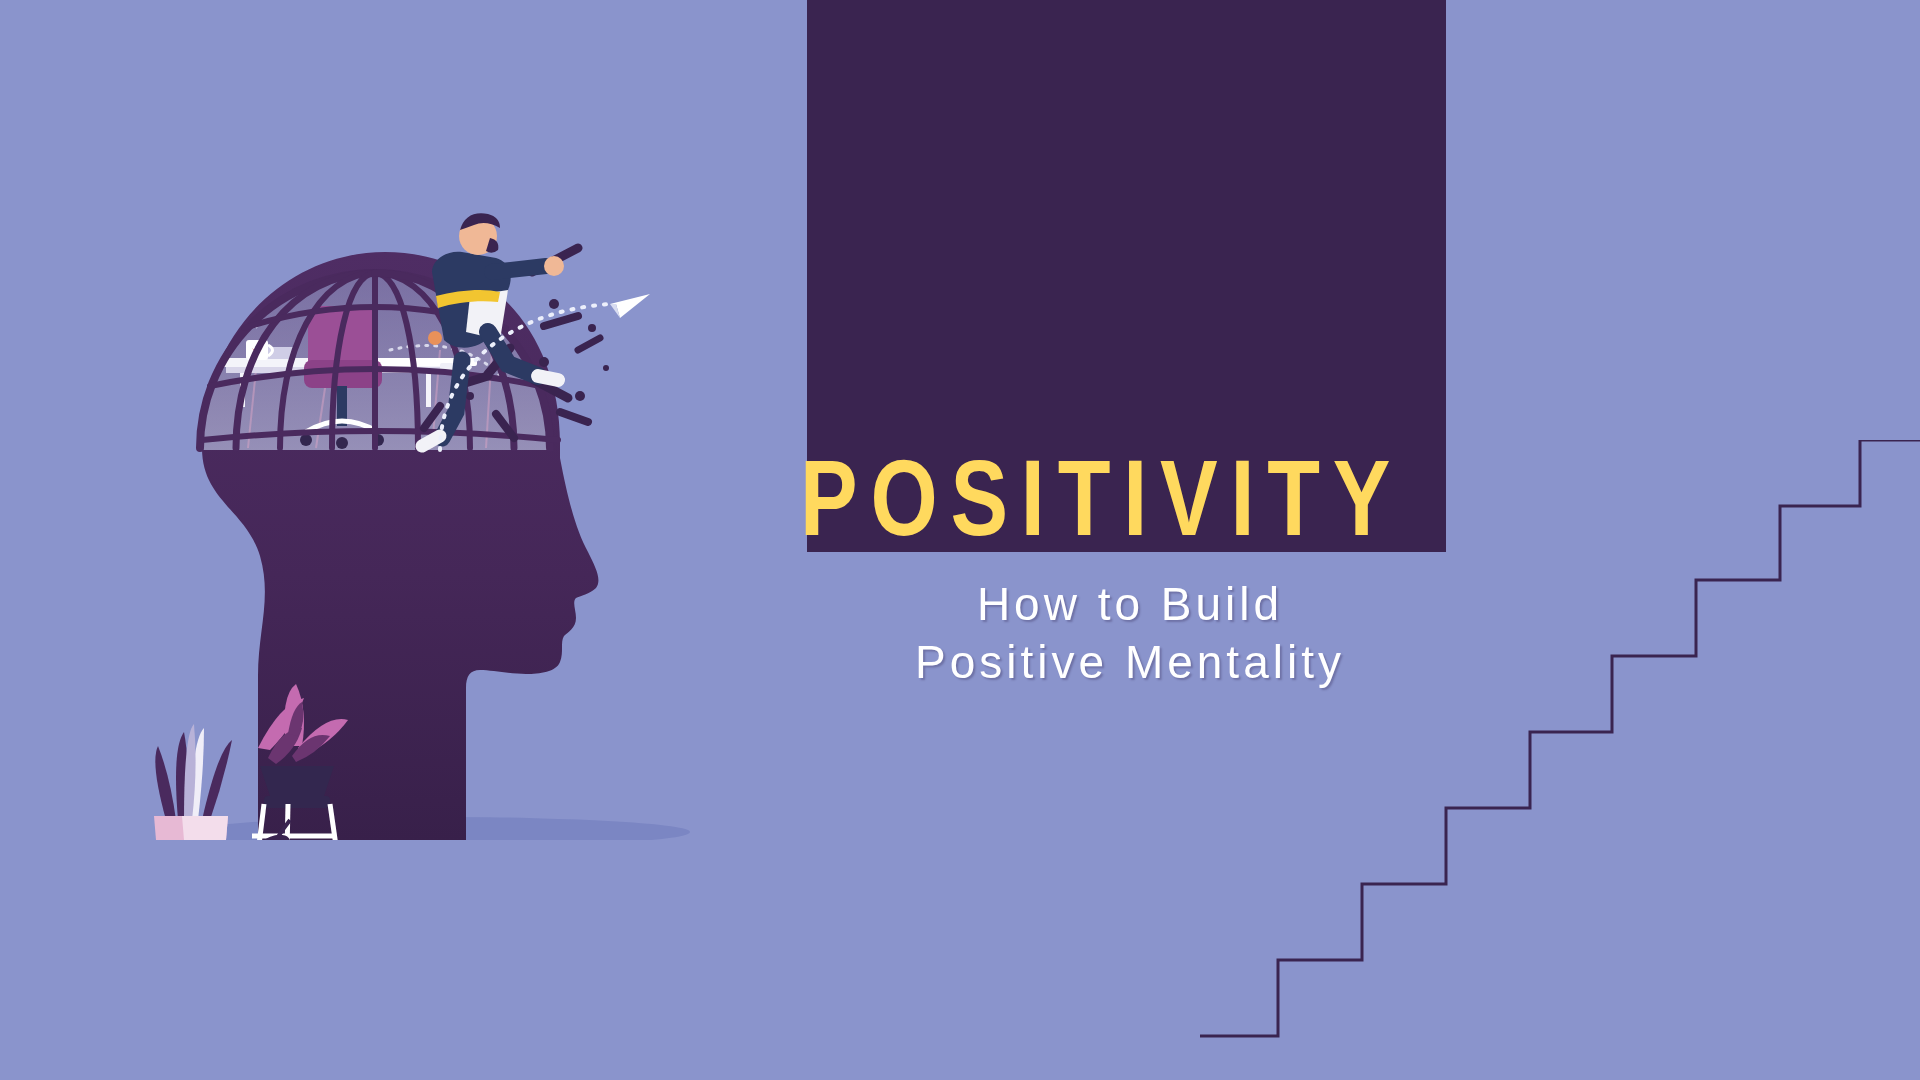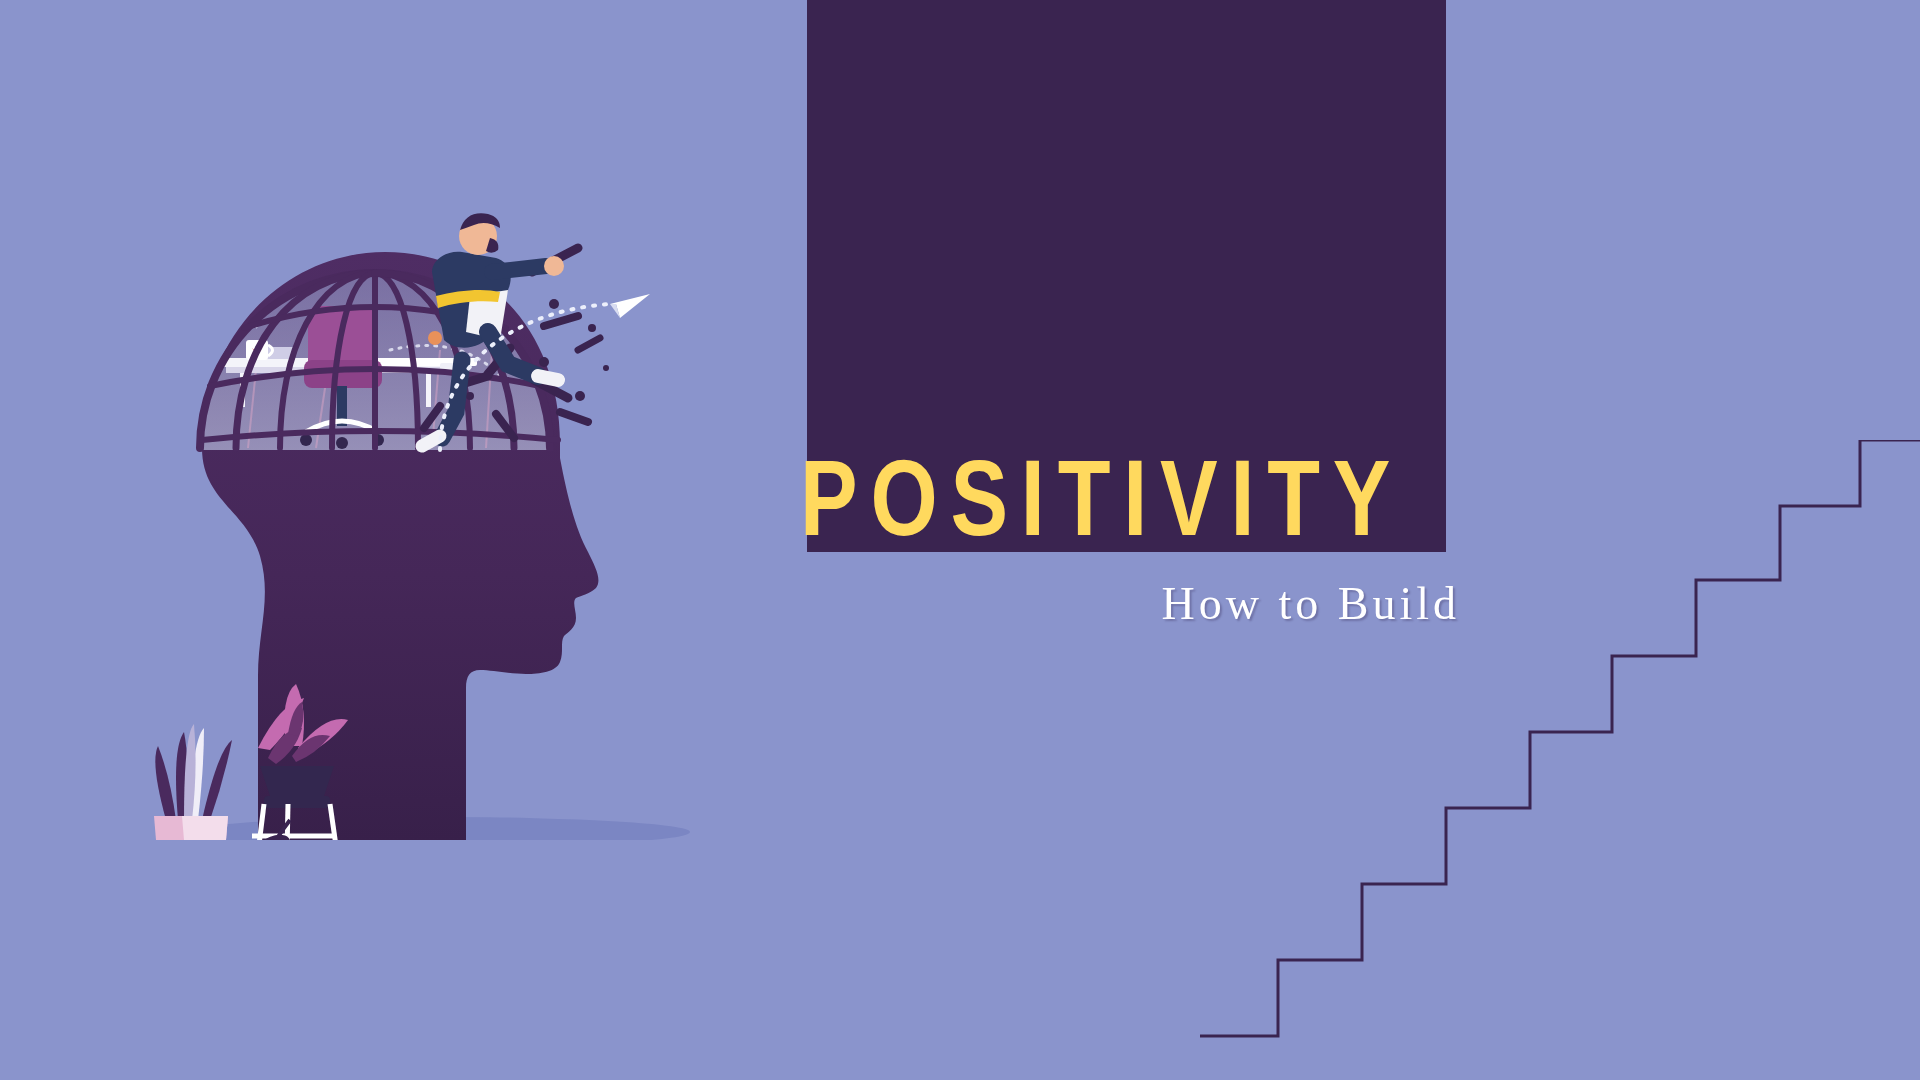--- a/index.html
+++ b/index.html
@@ -44,23 +44,23 @@
     white-space: nowrap;
     text-align: left;
   }
 
   
   #subtitle {
     position: absolute;
     left: 800px;
     top: 575px;
     width: 660px;
-    text-align: right;
+    text-align: center;
     color: #ffffff;
-    font-family: Liberation Serif, serif;
+    font-family: Liberation Sans, sans-serif;
     font-weight: 400;
     font-size: 46px;
     line-height: 58px;
     letter-spacing: 4px;
     text-shadow: 2px 2px 2px rgba(40,25,70,0.28);
   }
   #subtitle .sub-line { display: block; }
 
   
   #stairs {
@@ -269,20 +269,21 @@
       </g>
     </svg>
   </div>
 
   <div id="title-panel"></div>
 
   <div id="headline">POSITIVITY</div>
 
   <div id="subtitle">
     <span class="sub-line">How to Build</span>
+    <span class="sub-line">Positive Mentality</span>
   </div>
 
   <div id="stairs">
     <svg width="720" height="640" viewBox="0 0 720 640" xmlns="http://www.w3.org/2000/svg">
       <path d="M720,0
                L660,0 L660,66
                L580,66 L580,140
                L496,140 L496,216
                L412,216 L412,292
                L330,292 L330,368

